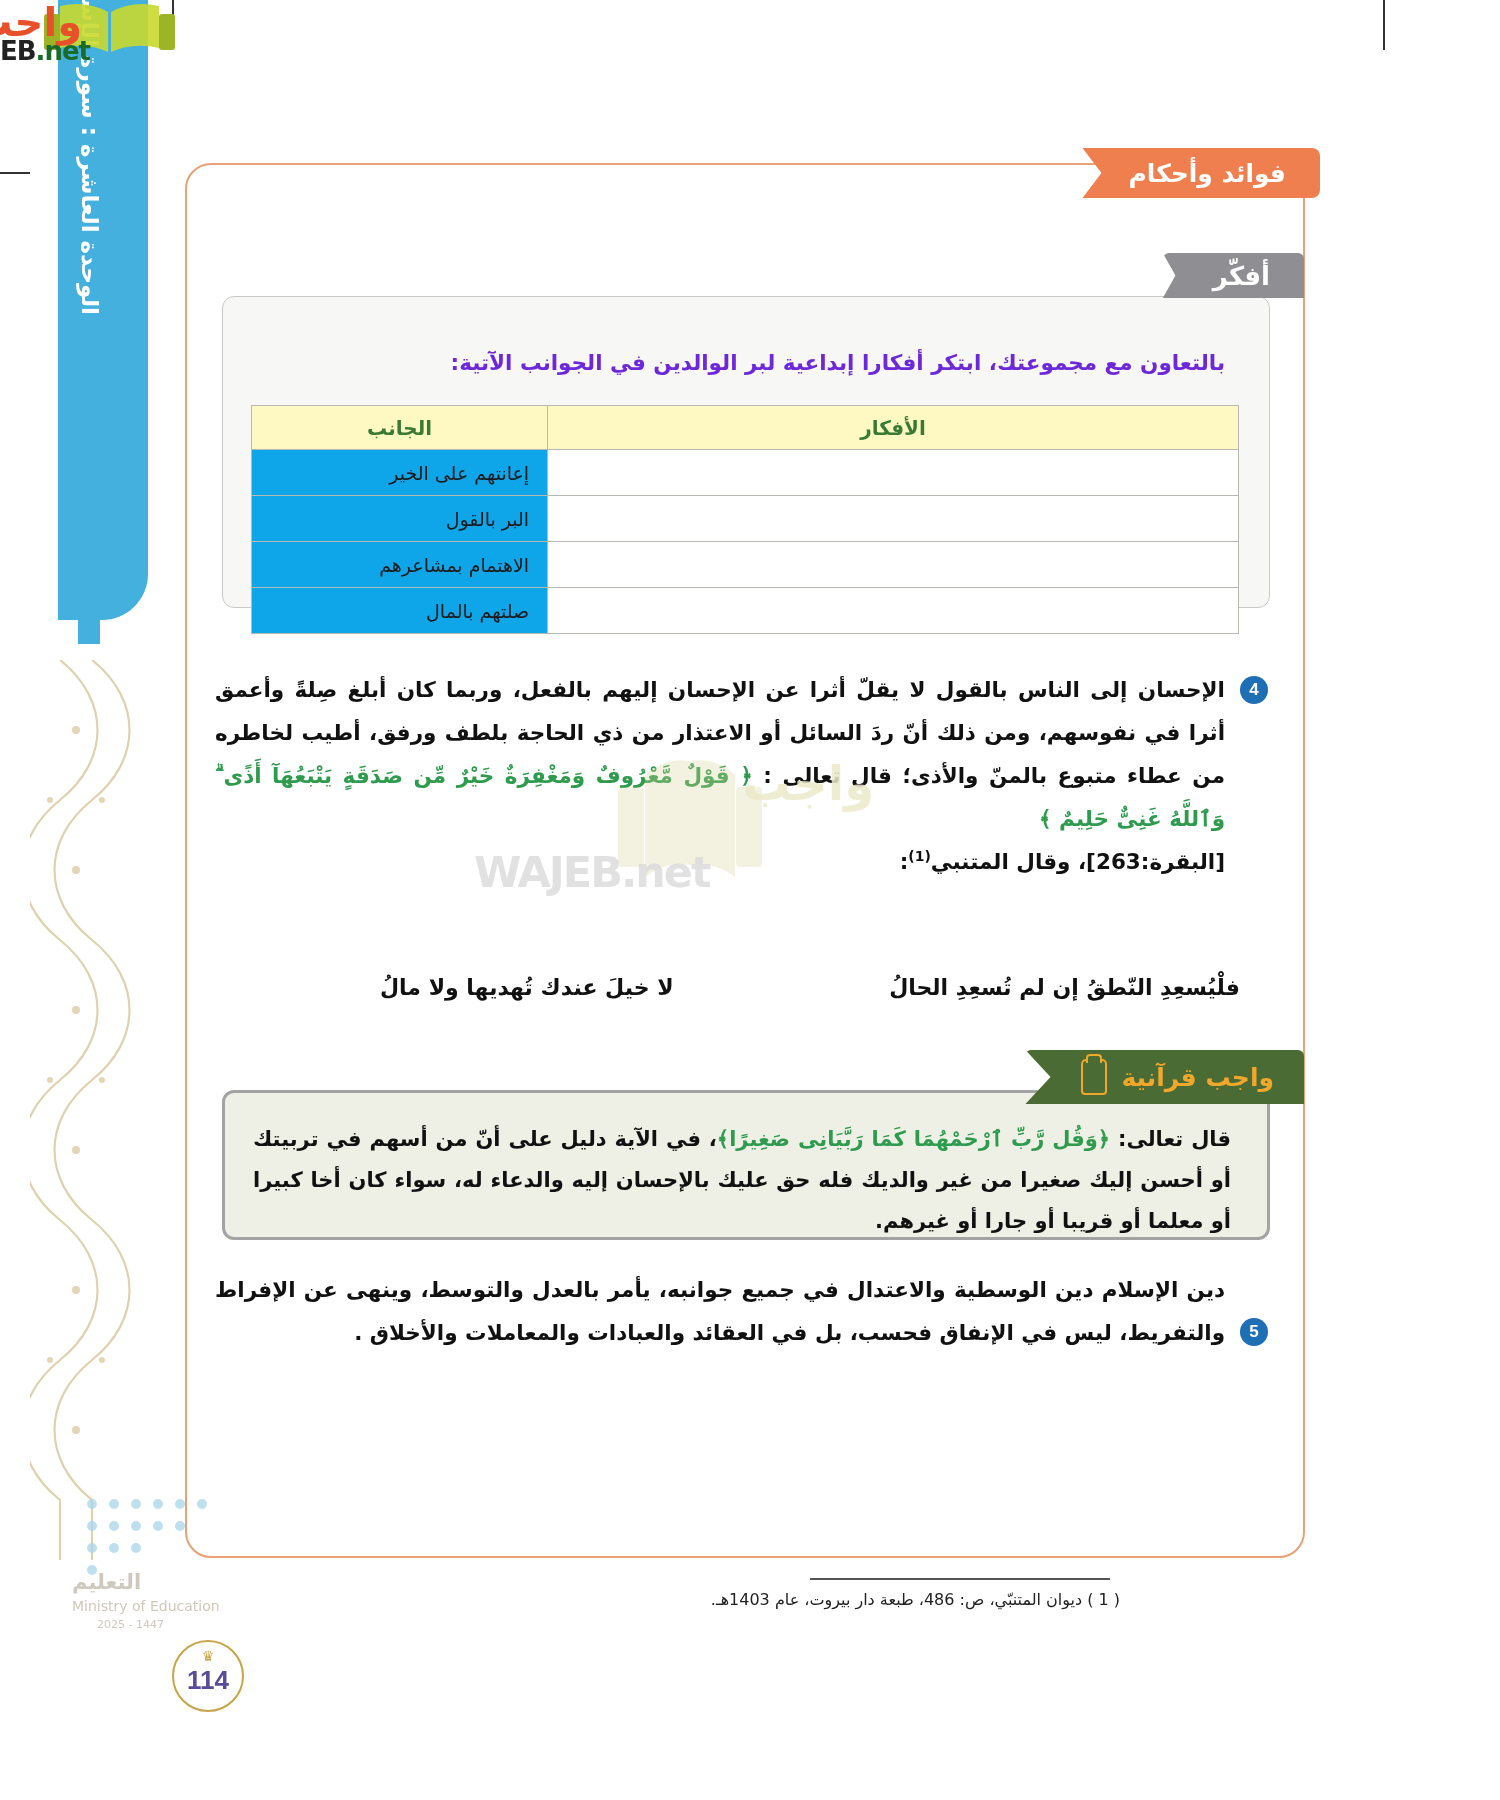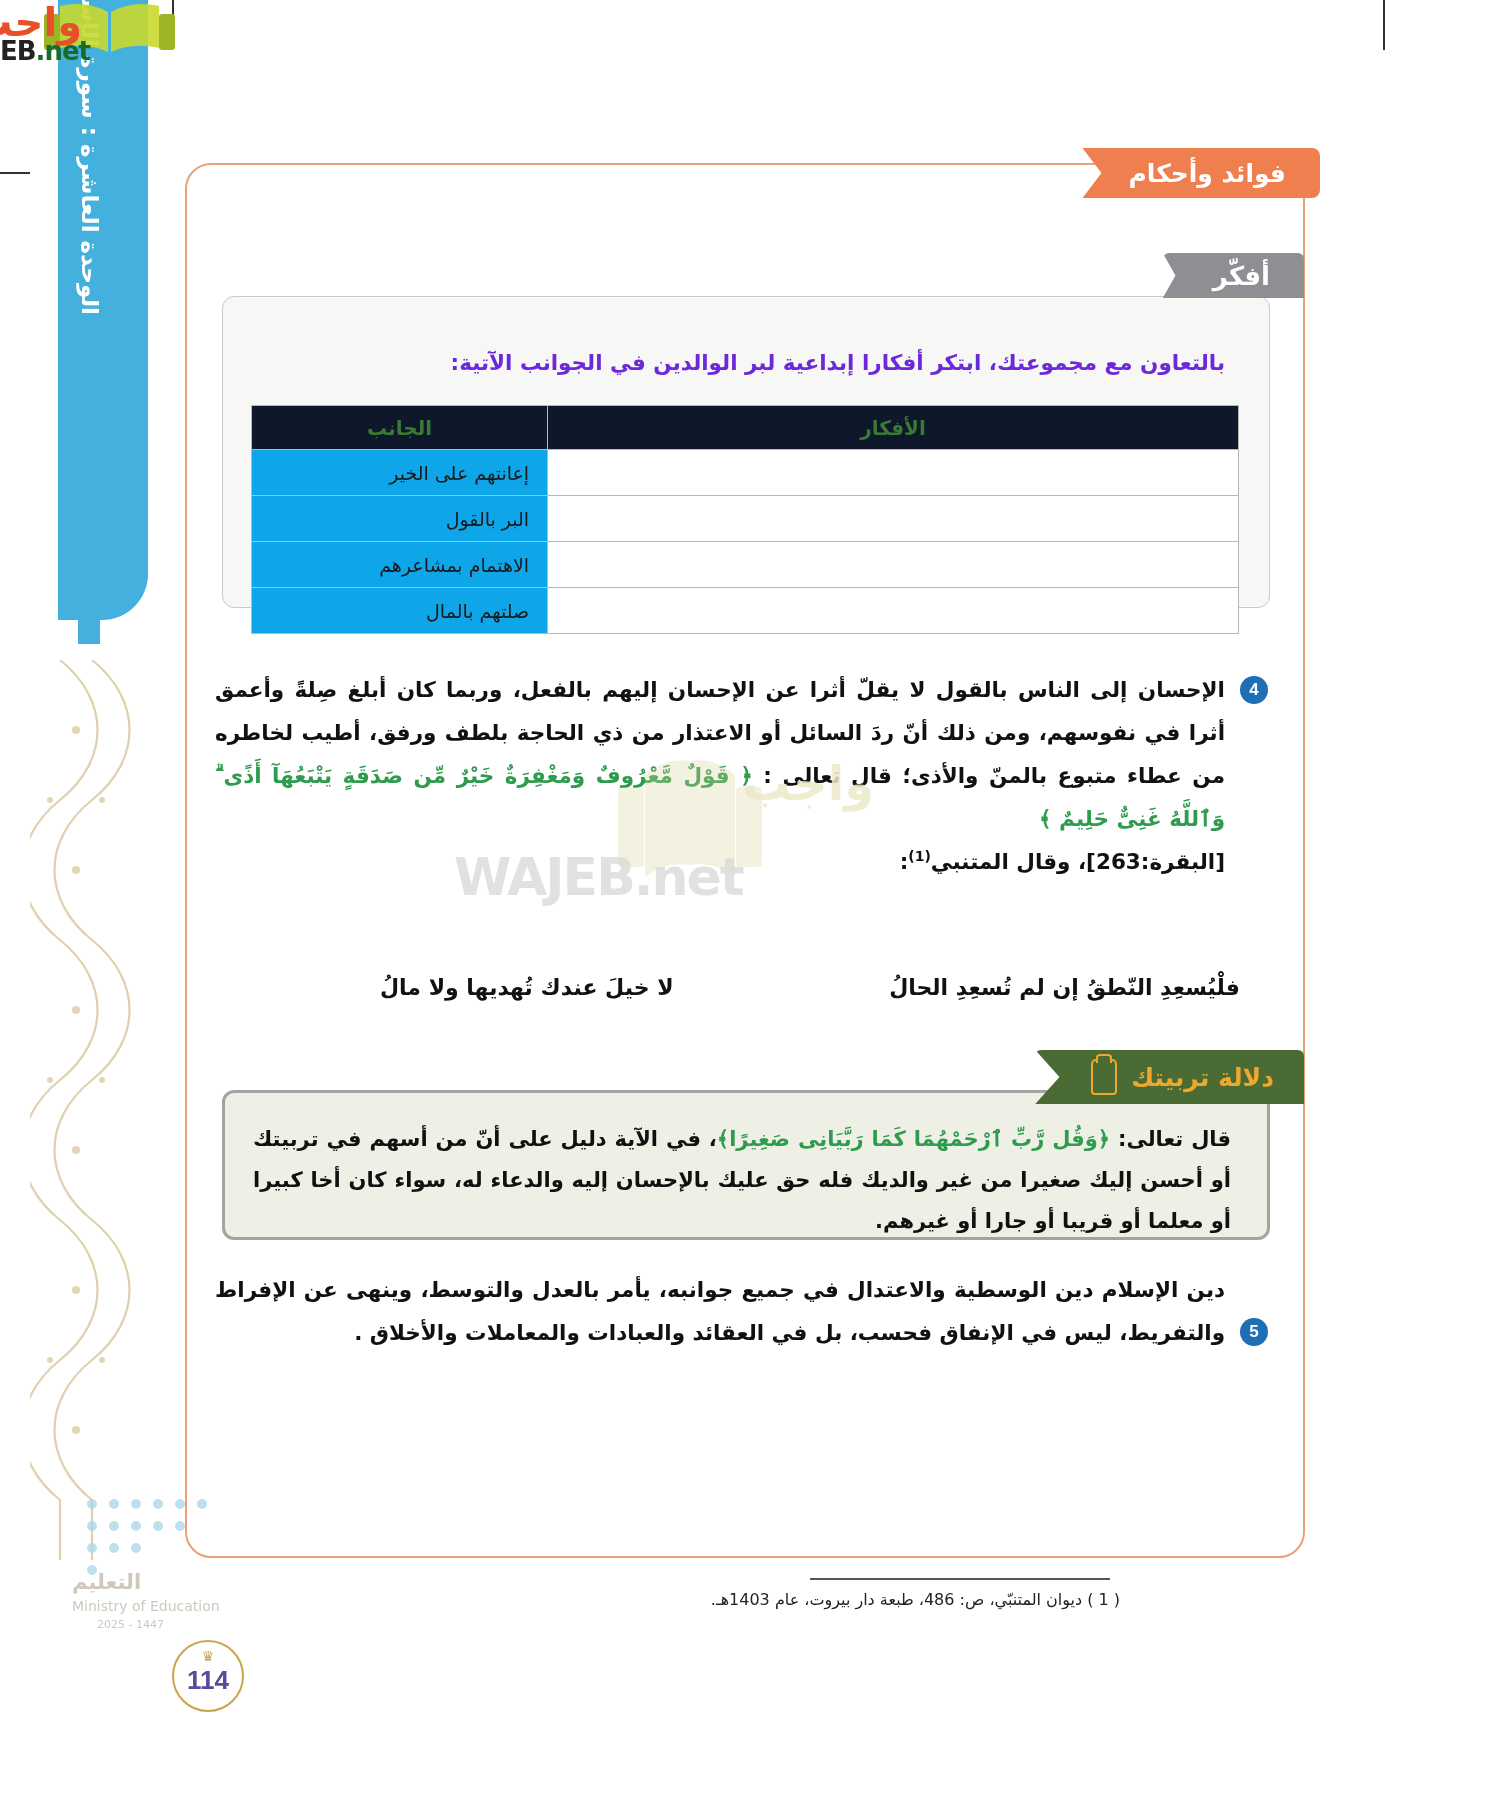--- a/index.html
+++ b/index.html
@@ -147,21 +147,21 @@
     width: 988px;
     border-collapse: collapse;
     direction: rtl;
   }
   .idea-table th, .idea-table td {
     border: 1px solid #b9b9b4;
     height: 46px;
     vertical-align: middle;
   }
   .idea-table thead th {
-    background: #0f172a;
+    background: #fef9c3;
     color: #3a7a34;
     font-size: 20px;
     font-weight: bold;
     height: 44px;
   }
   .idea-table th.col-aspect { width: 30%; }
   .idea-table th.col-ideas  { width: 70%; }
   .idea-table td.cell-aspect {
     background: #0ea5e9;
     color: #1a1a1a;
@@ -344,22 +344,22 @@
   
   .wm-center {
     position: absolute;
     left: 450px; top: 735px;
     width: 430px; height: 190px;
     z-index: 2;
     pointer-events: none;
   }
   .wm-center .wm-text {
     position: absolute;
-    left: 4px; top: 112px;
-    font-size: 52px;
+    left: 24px; top: 112px;
+    font-size: 43px;
     font-weight: bold;
     color: #d8d8d8;
     opacity: .75;
     direction: ltr;
     letter-spacing: -2px;
   }
   .wm-center .wm-ar {
     position: absolute;
     right: 6px; top: 20px;
     font-size: 48px; font-weight: bold;
@@ -466,21 +466,21 @@
   <span>الإحسان إلى الناس بالقول لا يقلّ أثرا عن الإحسان إليهم بالفعل، وربما كان أبلغ صِلةً وأعمق أثرا في نفوسهم، ومن ذلك أنّ ردَ السائل أو الاعتذار من ذي الحاجة بلطف ورفق، أطيب لخاطره من عطاء متبوع بالمنّ والأذى؛ قال تعالى : </span><span class="quran-green">﴿ قَوْلٌ مَّعْرُوفٌ وَمَغْفِرَةٌ خَيْرٌ مِّن صَدَقَةٍ يَتْبَعُهَآ أَذًى ۗ وَٱللَّهُ غَنِىٌّ حَلِيمٌ ﴾</span><br>
   <span class="ref-bracket">[البقرة:263]، وقال المتنبي</span><span class="sup">(1)</span><span>:</span>
 </div>
 
 <div class="poetry">
   <span>فلْيُسعِدِ النّطقُ إن لم تُسعِدِ الحالُ</span>
   <span>لا خيلَ عندك تُهديها ولا مالُ</span>
 </div>
 
 <div class="ribbon-green">
-  <span>دلالة تربيتك</span>
+  <span>واجب قرآنية</span>
   <span class="tablet-icon"></span>
 </div>
 
 <div class="insight-box">
   <div class="insight-text">
     <span>قال تعالى: </span><span class="quran-green">﴿وَقُل رَّبِّ ٱرْحَمْهُمَا كَمَا رَبَّيَانِى صَغِيرًا﴾</span><span>، في الآية دليل على أنّ من أسهم في تربيتك أو أحسن إليك صغيرا من غير والديك فله حق عليك بالإحسان إليه والدعاء له، سواء كان أخا كبيرا أو معلما أو قريبا أو جارا أو غيرهم.</span>
   </div>
 </div>
 
 <div class="num-badge" style="left:1240px; top:1318px;">5</div>

